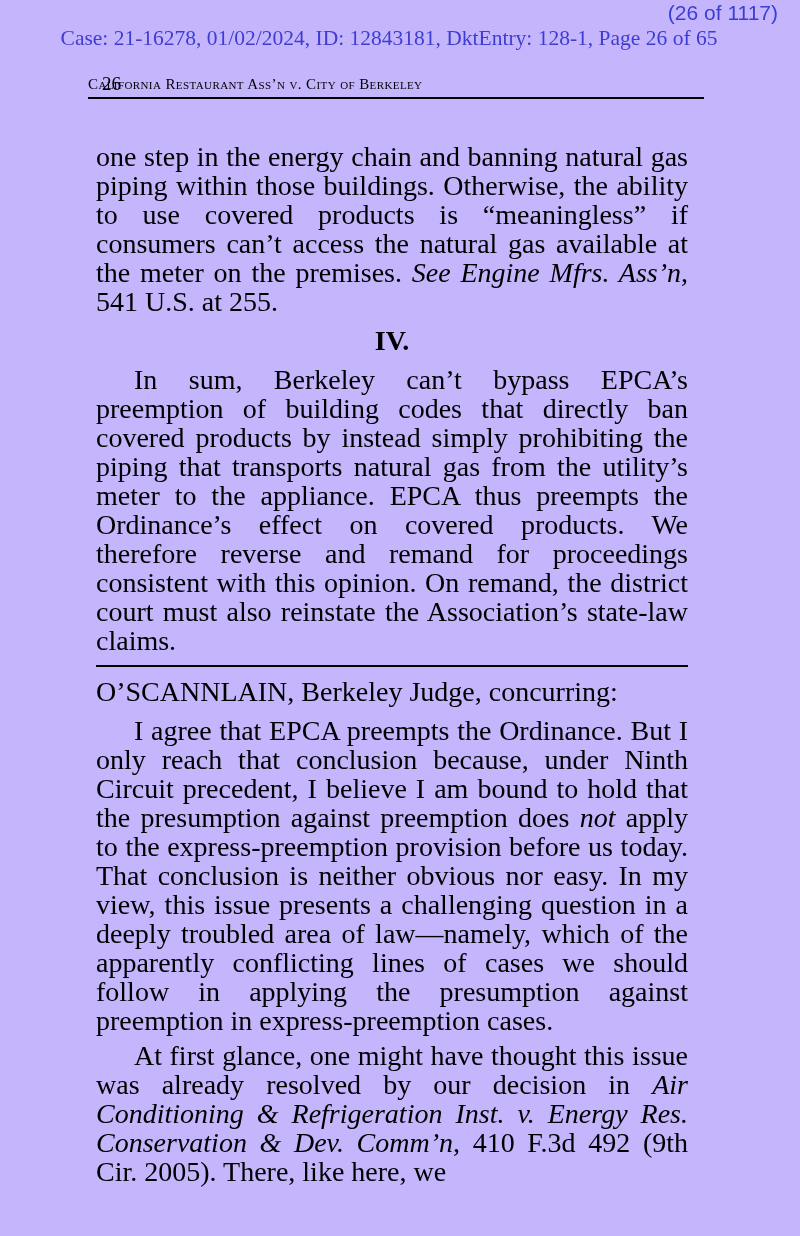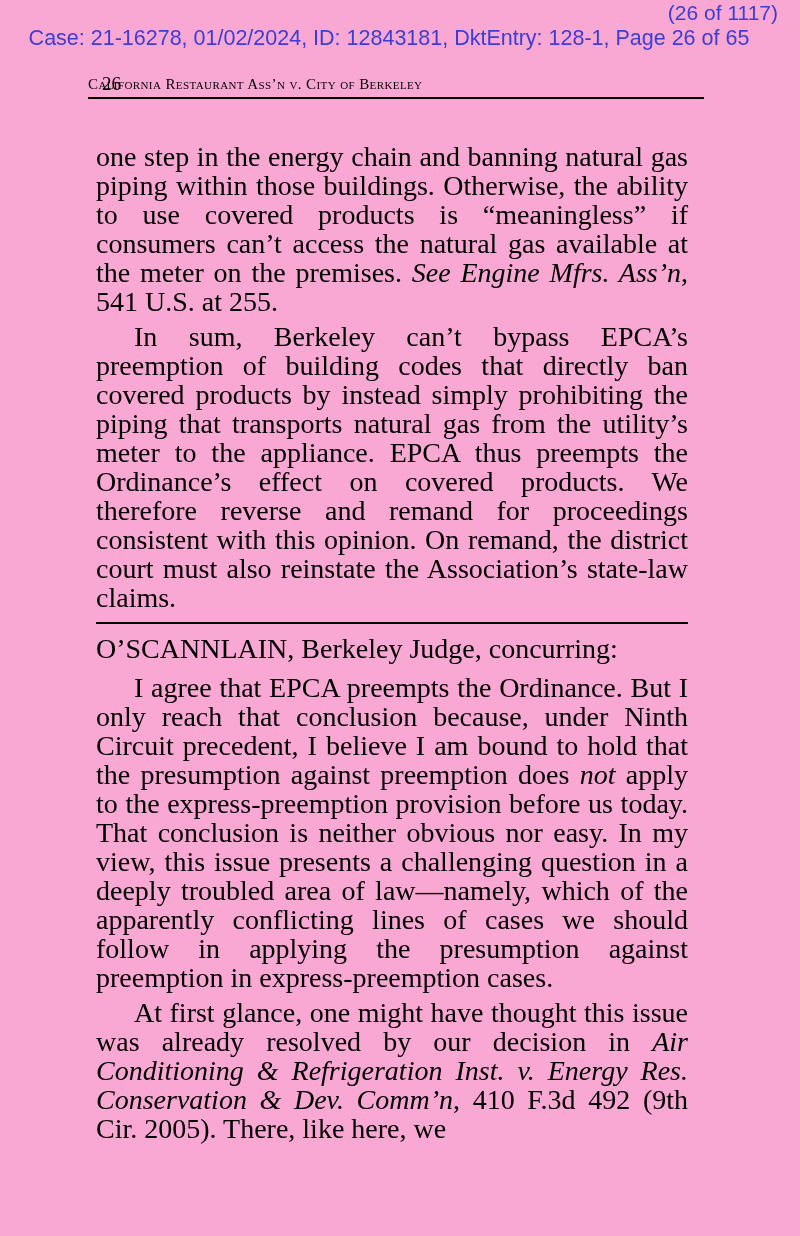--- a/index.html
+++ b/index.html
@@ -4,21 +4,21 @@
 <style>
   html, body {
     margin: 0;
     padding: 0;
     background: #ffffff;
   }
   .page {
     position: relative;
     width: 800px;
     height: 1236px;
-    background: #f9a8d4;
+    background: #c4b5fd;
     overflow: hidden;
     font-family: "Liberation Serif", "DejaVu Serif", serif;
     color: #000000;
   }
   
   .stamp-sheet {
     position: absolute;
     top: 1px;
     right: 22px;
     color: var(--stamp-color, #3d3dd2);
@@ -31,21 +31,21 @@
     position: absolute;
     top: 26px;
     left: 0;
     width: 800px;
     overflow: hidden;
     text-align: center;
   }
   .stamp-case {
     display: inline-block;
     color: var(--stamp-color, #3d3dd2);
-    font-family: Liberation Sans, sans-serif;
+    font-family: Liberation Serif, serif;
     font-size: 21.5px;
     line-height: 25px;
     white-space: nowrap;
     margin-left: -22px; 
   }
   
   .running-header {
     position: absolute;
     top: 73px;
     left: 88px;
@@ -112,20 +112,21 @@
     <span class="stamp-case">Case: 21-16278, 01/02/2024, ID: 12843181, DktEntry: 128-1, Page 26 of 65</span>
   </div>
 
   <div class="running-header">
     <span class="pagenum">26</span>
     <span class="case-title">California Restaurant Ass’n v. City of Berkeley</span>
   </div>
 
   <div class="content" id="content">
       <div class="blk block-paragraph"><span class="run-normal">one step in the energy chain and banning natural gas piping within those buildings.  Otherwise, the ability to use covered products is “meaningless” if consumers can’t access the natural gas available at the meter on the premises.  </span><span class="run-italic">See Engine Mfrs. Ass’n</span><span class="run-normal">, 541 U.S. at 255.</span></div>
+      <div class="blk block-heading"><span class="run-normal">IV.</span></div>
       <div class="blk block-paragraph indent"><span class="run-normal">In sum, Berkeley can’t bypass EPCA’s preemption of building codes that directly ban covered products by instead simply prohibiting the piping that transports natural gas from the utility’s meter to the appliance.  EPCA thus preempts the Ordinance’s effect on covered products.  We therefore reverse and remand for proceedings consistent with this opinion.  On remand, the district court must also reinstate the Association’s state-law claims.</span></div>
       <hr class="blk block-divider">
       <div class="blk block-attribution"><span class="run-normal">O’SCANNLAIN, Berkeley Judge, concurring:</span></div>
       <div class="blk block-paragraph indent"><span class="run-normal">I agree that EPCA preempts the Ordinance.  But I only reach that conclusion because, under Ninth Circuit precedent, I believe I am bound to hold that the presumption against preemption does </span><span class="run-italic">not</span><span class="run-normal"> apply to the express-preemption provision before us today.  That conclusion is neither obvious nor easy.  In my view, this issue presents a challenging question in a deeply troubled area of law—namely, which of the apparently conflicting lines of cases we should follow in applying the presumption against preemption in express-preemption cases.</span></div>
       <div class="blk block-paragraph indent"><span class="run-normal">At first glance, one might have thought this issue was already resolved by our decision in </span><span class="run-italic">Air Conditioning &amp; Refrigeration Inst. v. Energy Res. Conservation &amp; Dev. Comm’n</span><span class="run-normal">, 410 F.3d 492 (9th Cir. 2005).  There, like here, we</span></div>
     </div>
 
 </div>
 
 </body></html>

